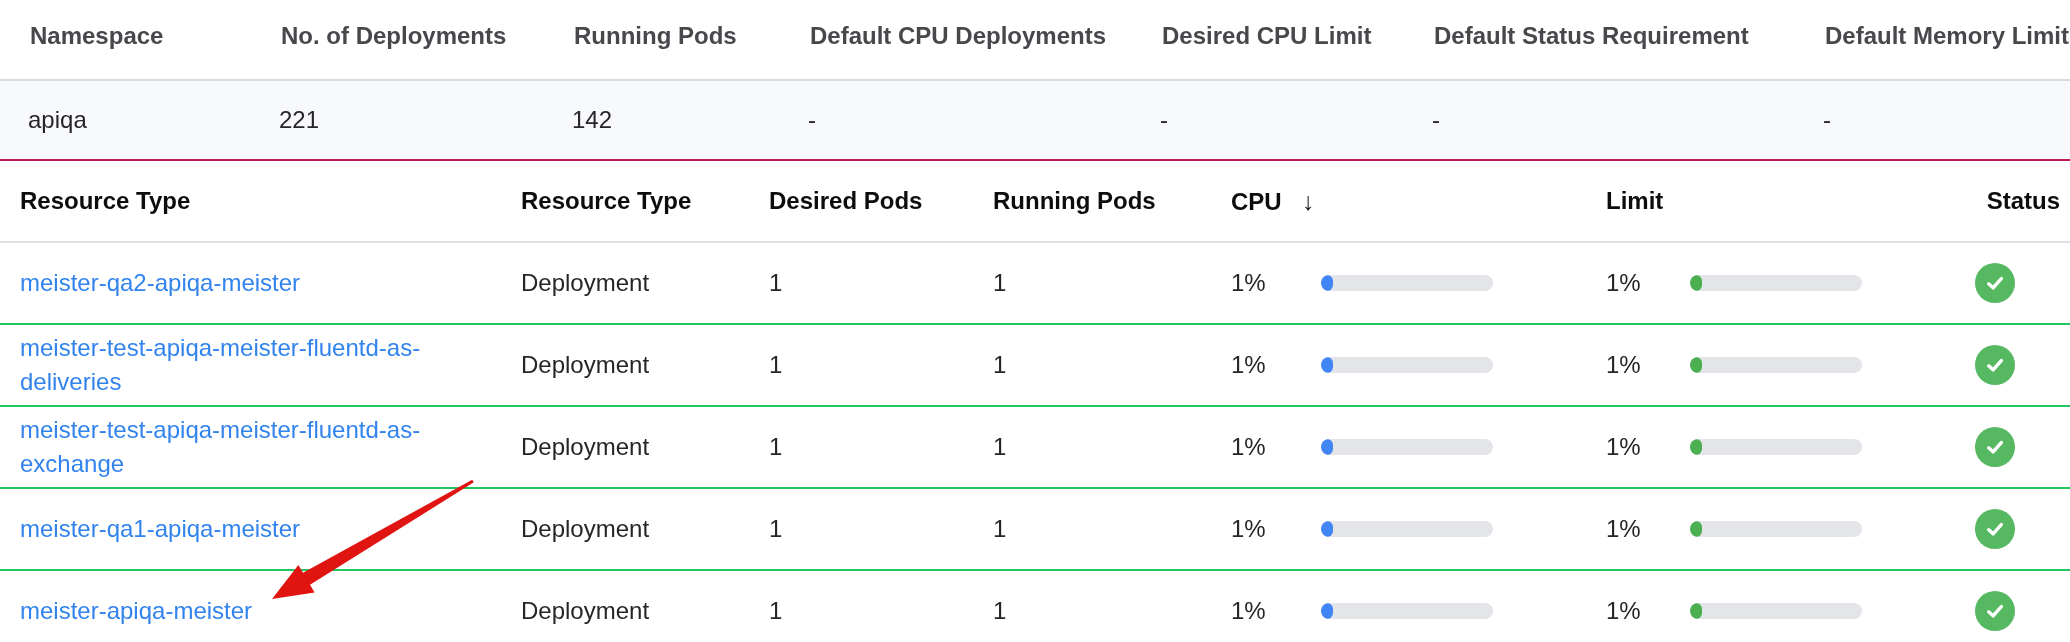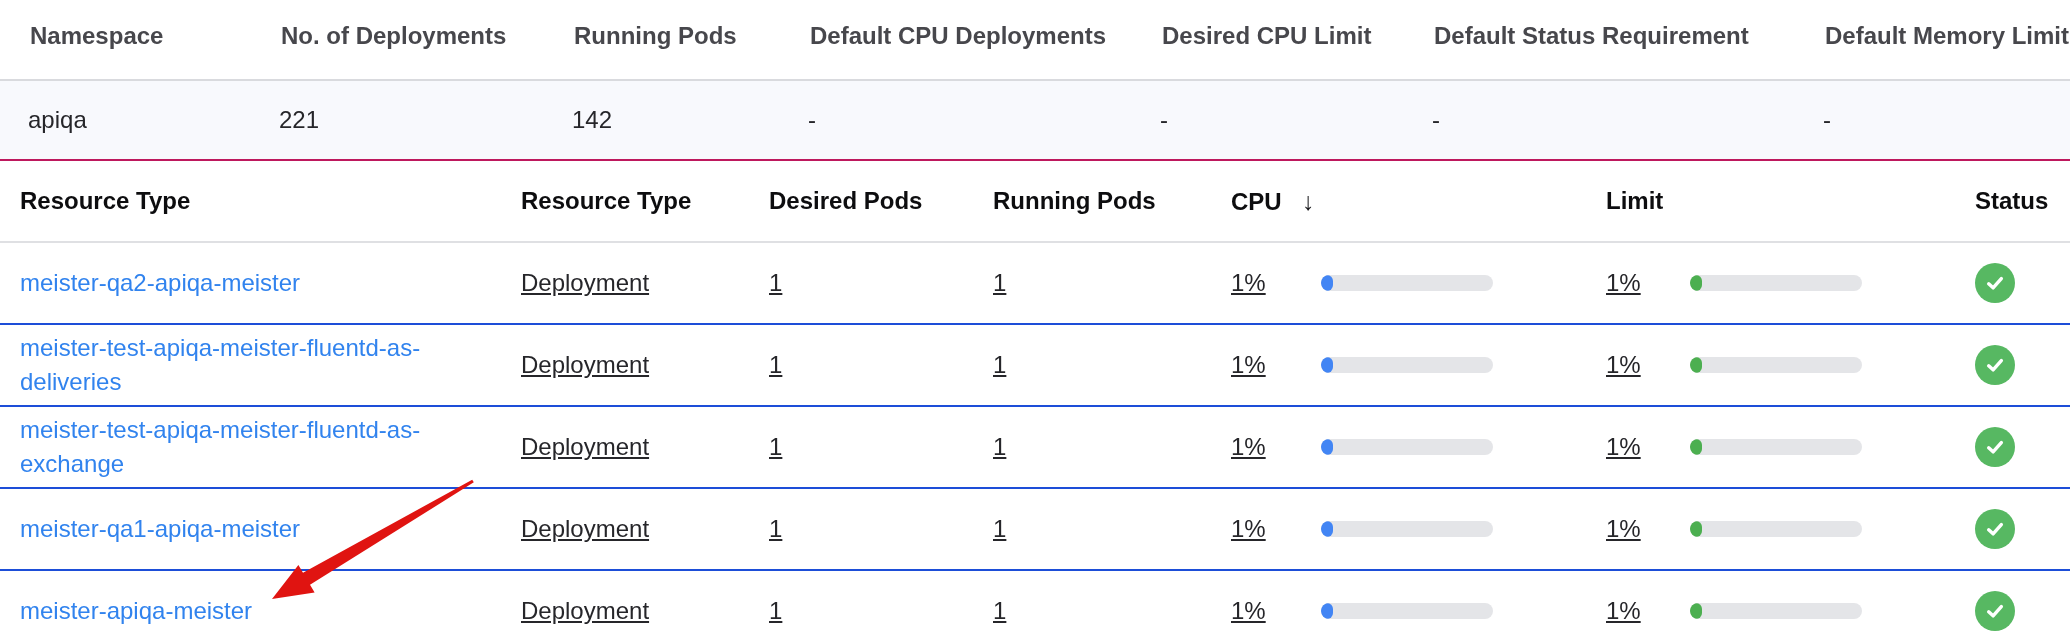--- a/index.html
+++ b/index.html
@@ -25,24 +25,24 @@
     height:78px;padding:0 10px 0 28px;background:var(--ns-row-bg);
     border-bottom:2px solid #be185d;color:var(--body-text);
   }
 
   
   .res-table th{
     height:80px;padding:0 10px 0 20px;font-weight:bold;
     color:var(--t2-header-text);border-bottom:2px solid #dfe0e3;white-space:nowrap;
   }
   .res-table td{
-    height:80px;padding:0 10px 0 20px;border-bottom:2px solid #1d4ed8;text-decoration:underline;
+    height:80px;padding:0 10px 0 20px;border-bottom:2px solid #22c55e;
   }
   .res-table td.c-name{padding-right:20px;}
-  .th-status,.res-table .c-status{text-align:left;padding-right:20px;}
+  .th-status,.res-table .c-status{text-align:right;padding-right:20px;}
   .res-table .c-status{text-align:left;}
 
   .sort{margin-left:24px;font-weight:normal;font-size:25px;color:#38383d;display:inline-block;}
   .res-table .sort{margin-left:20px;color:#1a1a1d;}
 
   a.res-link{
     color:var(--link);text-decoration:none;line-height:34px;
     display:inline-block;max-width:461px;word-wrap:break-word;overflow-wrap:break-word;
   }
 

